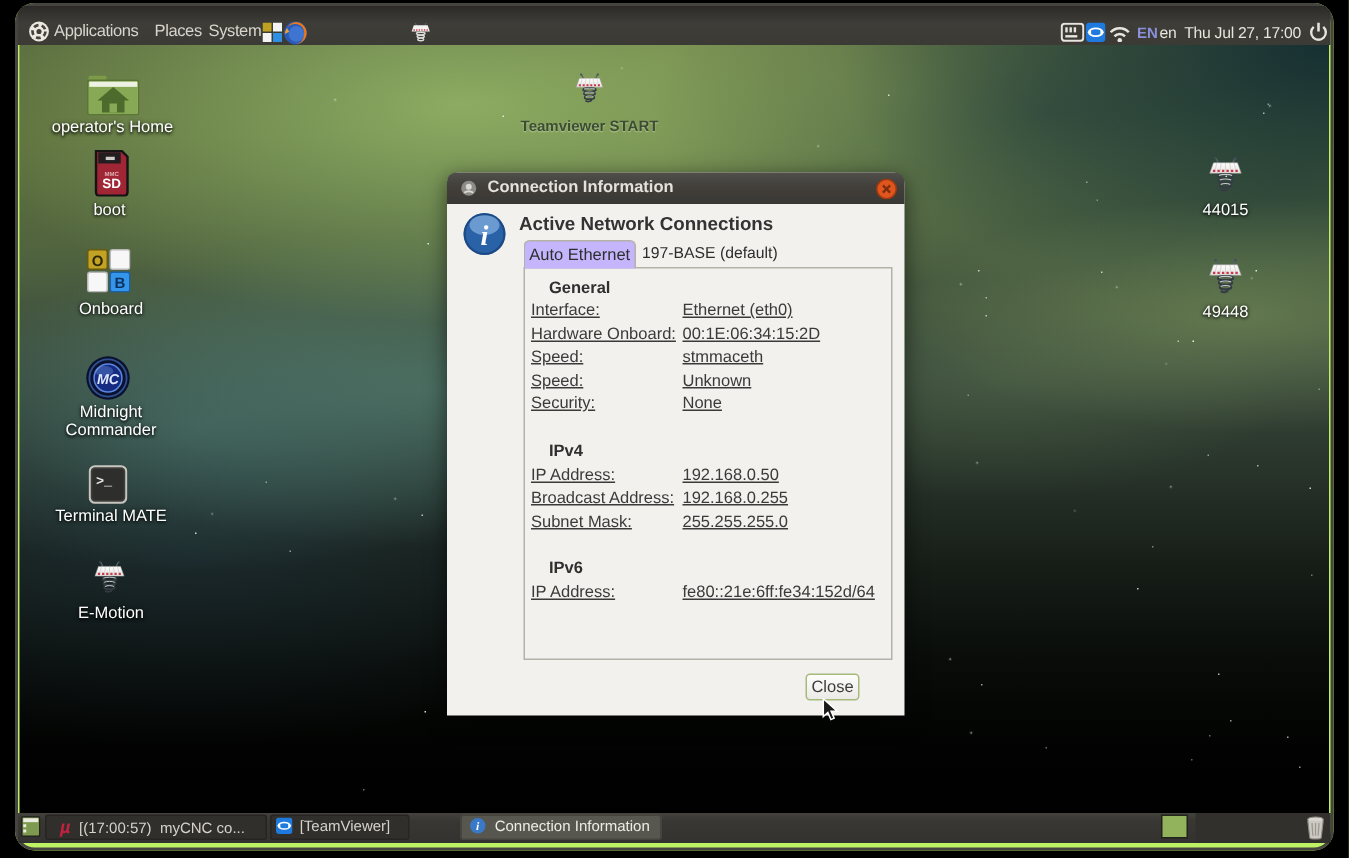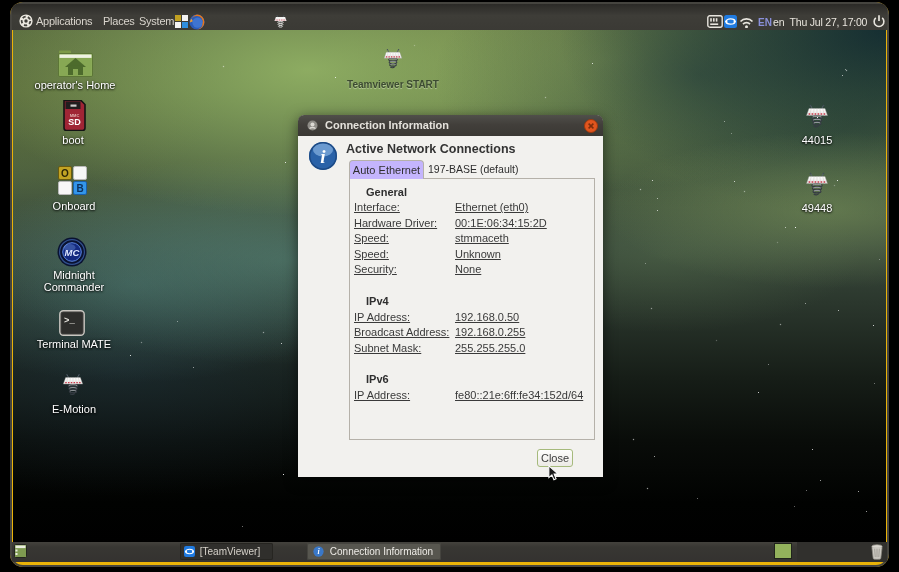--- a/index.html
+++ b/index.html
@@ -1,21 +1,21 @@
 <!DOCTYPE html>
 <html><head>
 <meta charset="utf-8">
 <style>
 * { margin:0; padding:0; box-sizing:border-box; }
 html,body { width:899px; height:572px; background:#000; overflow:hidden;
   font-family:"Liberation Sans", sans-serif; }
 #stage { position:relative; width:899px; height:572px; background:#000; }
 .abs { position:absolute; }
 #screen { position:absolute; left:10px; top:2px; width:879px; height:565px;
-  border-radius:13px; background:#eab308; overflow:hidden;
+  border-radius:13px; background:#bef264; overflow:hidden;
   box-shadow: inset 0 0 0 2px #45443f; }
 
 #panel { position:absolute; left:2px; top:2px; right:2px; height:26px;
   background:linear-gradient(180deg,#2b2a27 0%,#3e3d38 45%,#3b3a35 100%); color:#d8d4cc; }
 .menu { position:absolute; top:11px; font-size:11px; letter-spacing:-0.25px; color:#d9d5cd; }
 
 #wall { position:absolute; left:3px; top:28px; width:873px; height:513px;
   background:
    radial-gradient(ellipse 330px 115px at 817px 180px, rgba(130,156,95,0.5), rgba(130,156,95,0) 68%),
    radial-gradient(ellipse 480px 280px at 872px 0px, rgba(12,38,48,0.85), rgba(12,38,48,0) 68%),
@@ -156,20 +156,24 @@
   <div id="wall"></div>
   <div id="sparks"></div>
   <div id="taskbar">
 
     <svg class="abs" style="left:2px;top:2px" width="13" height="14" viewBox="0 0 13 14">
       <rect x="0.5" y="0.5" width="12" height="13" rx="1" fill="#7e9a50" stroke="#23251e"></rect>
       <rect x="1.5" y="1.5" width="10" height="2.6" fill="#e9ecdf"></rect>
       <rect x="1.5" y="5.5" width="2" height="2" fill="#e9ecdf"></rect>
       <rect x="1.5" y="9" width="2" height="2" fill="#e9ecdf"></rect>
     </svg>
+    <div class="tbtn dark" style="left:18px;width:148px;padding-left:10px">
+      <span style="color:#c42040;font-weight:bold;font-style:italic;font-size:12px">µ</span>
+      <span style="margin-left:3px">[(17:00:57) &nbsp;myCNC co...</span>
+    </div>
     <div class="tbtn dark" style="left:168px;width:93px;padding-left:4px">
       <svg width="11" height="11" viewBox="0 0 13 13" style="vertical-align:-2px">
         <rect x="0" y="0" width="13" height="13" rx="2.5" fill="#1f7ae0"></rect>
         <ellipse cx="6.5" cy="6.5" rx="4.6" ry="2.6" fill="none" stroke="#fff" stroke-width="1.2"></ellipse>
         <polygon points="0.9,6.5 3.4,4.6 3.4,8.4" fill="#fff"></polygon>
         <polygon points="12.1,6.5 9.6,4.6 9.6,8.4" fill="#fff"></polygon>
       </svg>
       <span style="margin-left:2px">[TeamViewer]</span>
     </div>
     <div class="tbtn lite" style="left:295px;width:134px;padding-left:6px">
@@ -278,21 +282,21 @@
     <ellipse cx="15" cy="9" rx="10" ry="6.5" fill="rgba(160,200,240,0.55)"></ellipse>
     <text x="15" y="22" font-size="19" fill="#fff" text-anchor="middle" font-style="italic" font-weight="bold" font-family="Liberation Serif, serif">i</text>
   </svg>
   <div class="abs" style="left:48px;top:27px;font-size:12.5px;font-weight:bold;color:#333">Active Network Connections</div>
   <div id="tabA">Auto Ethernet</div>
   <div class="abs" style="left:130px;top:45px;height:19px;font-size:10.5px;color:#2e2e2e;line-height:19px">197-BASE (default)</div>
   <div id="frame"></div>
   <div class="b11" style="left:56px;top:71px">General</div>
   <div class="t11" style="left:56px;top:86px">Interface:</div>
       <div class="t11" style="left:157px;top:86px">Ethernet (eth0)</div>
-  <div class="t11" style="left:56px;top:101.5px">Hardware Driver:</div>
+  <div class="t11" style="left:56px;top:101.5px">Hardware Onboard:</div>
       <div class="t11" style="left:157px;top:101.5px">00:1E:06:34:15:2D</div>
   <div class="t11" style="left:56px;top:117px">Speed:</div>
       <div class="t11" style="left:157px;top:117px">stmmaceth</div>
   <div class="t11" style="left:56px;top:132.5px">Speed:</div>
       <div class="t11" style="left:157px;top:132.5px">Unknown</div>
   <div class="t11" style="left:56px;top:148px">Security:</div>
       <div class="t11" style="left:157px;top:148px">None</div>
   <div class="b11" style="left:56px;top:180px">IPv4</div>
   <div class="t11" style="left:56px;top:195.5px">IP Address:</div>
       <div class="t11" style="left:157px;top:195.5px">192.168.0.50</div>

